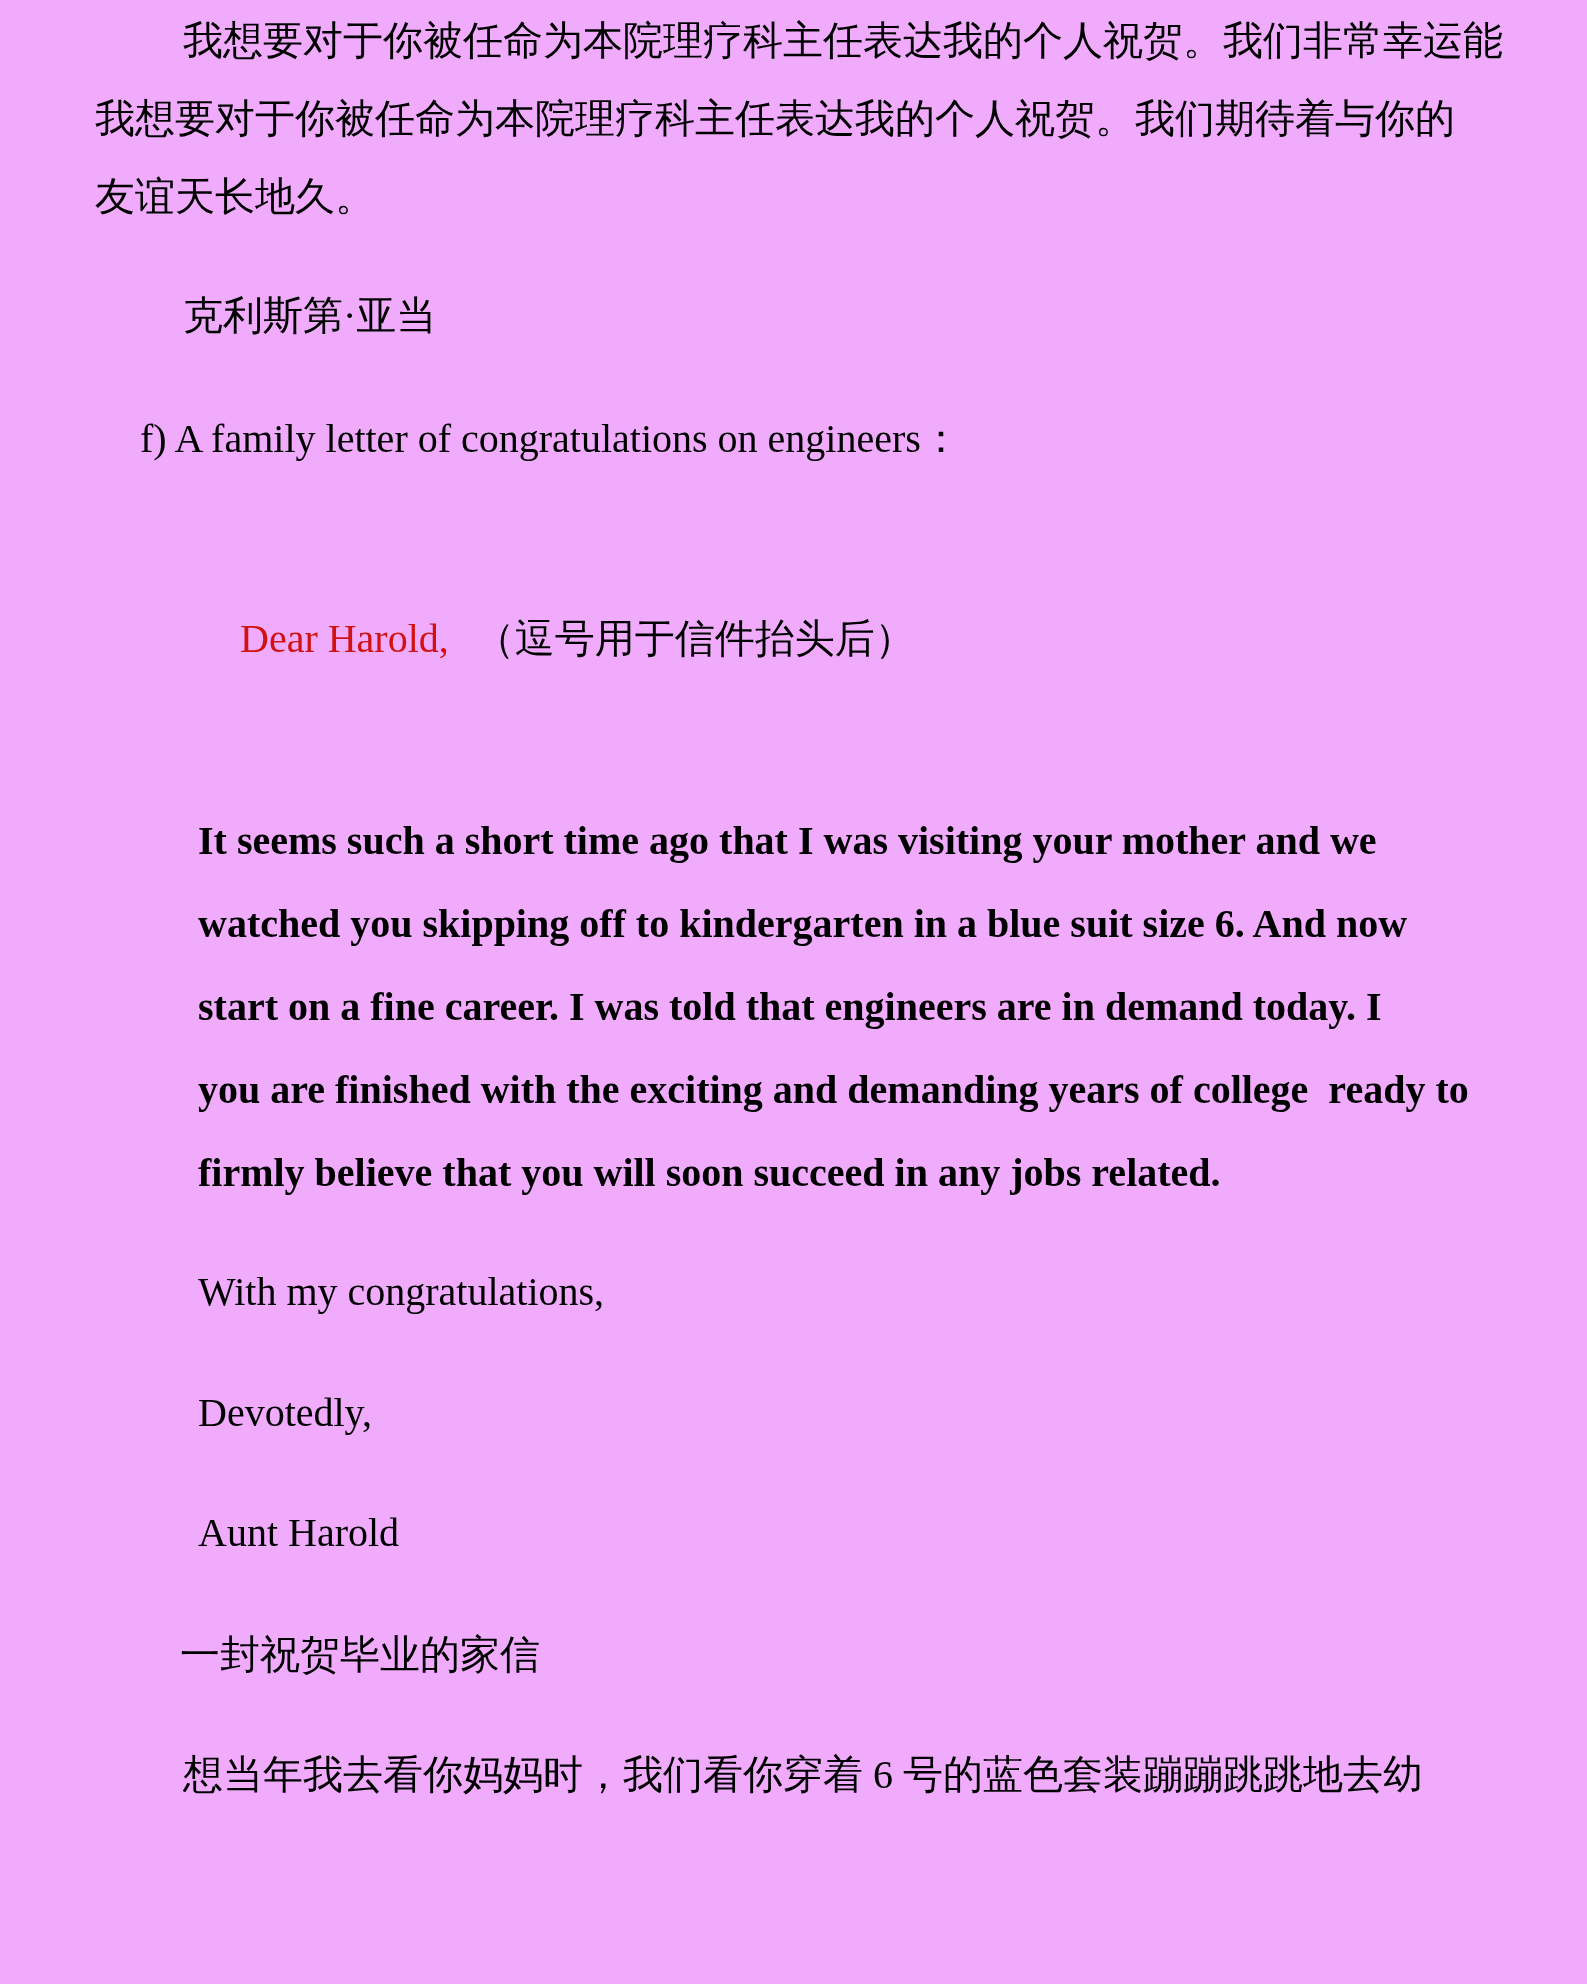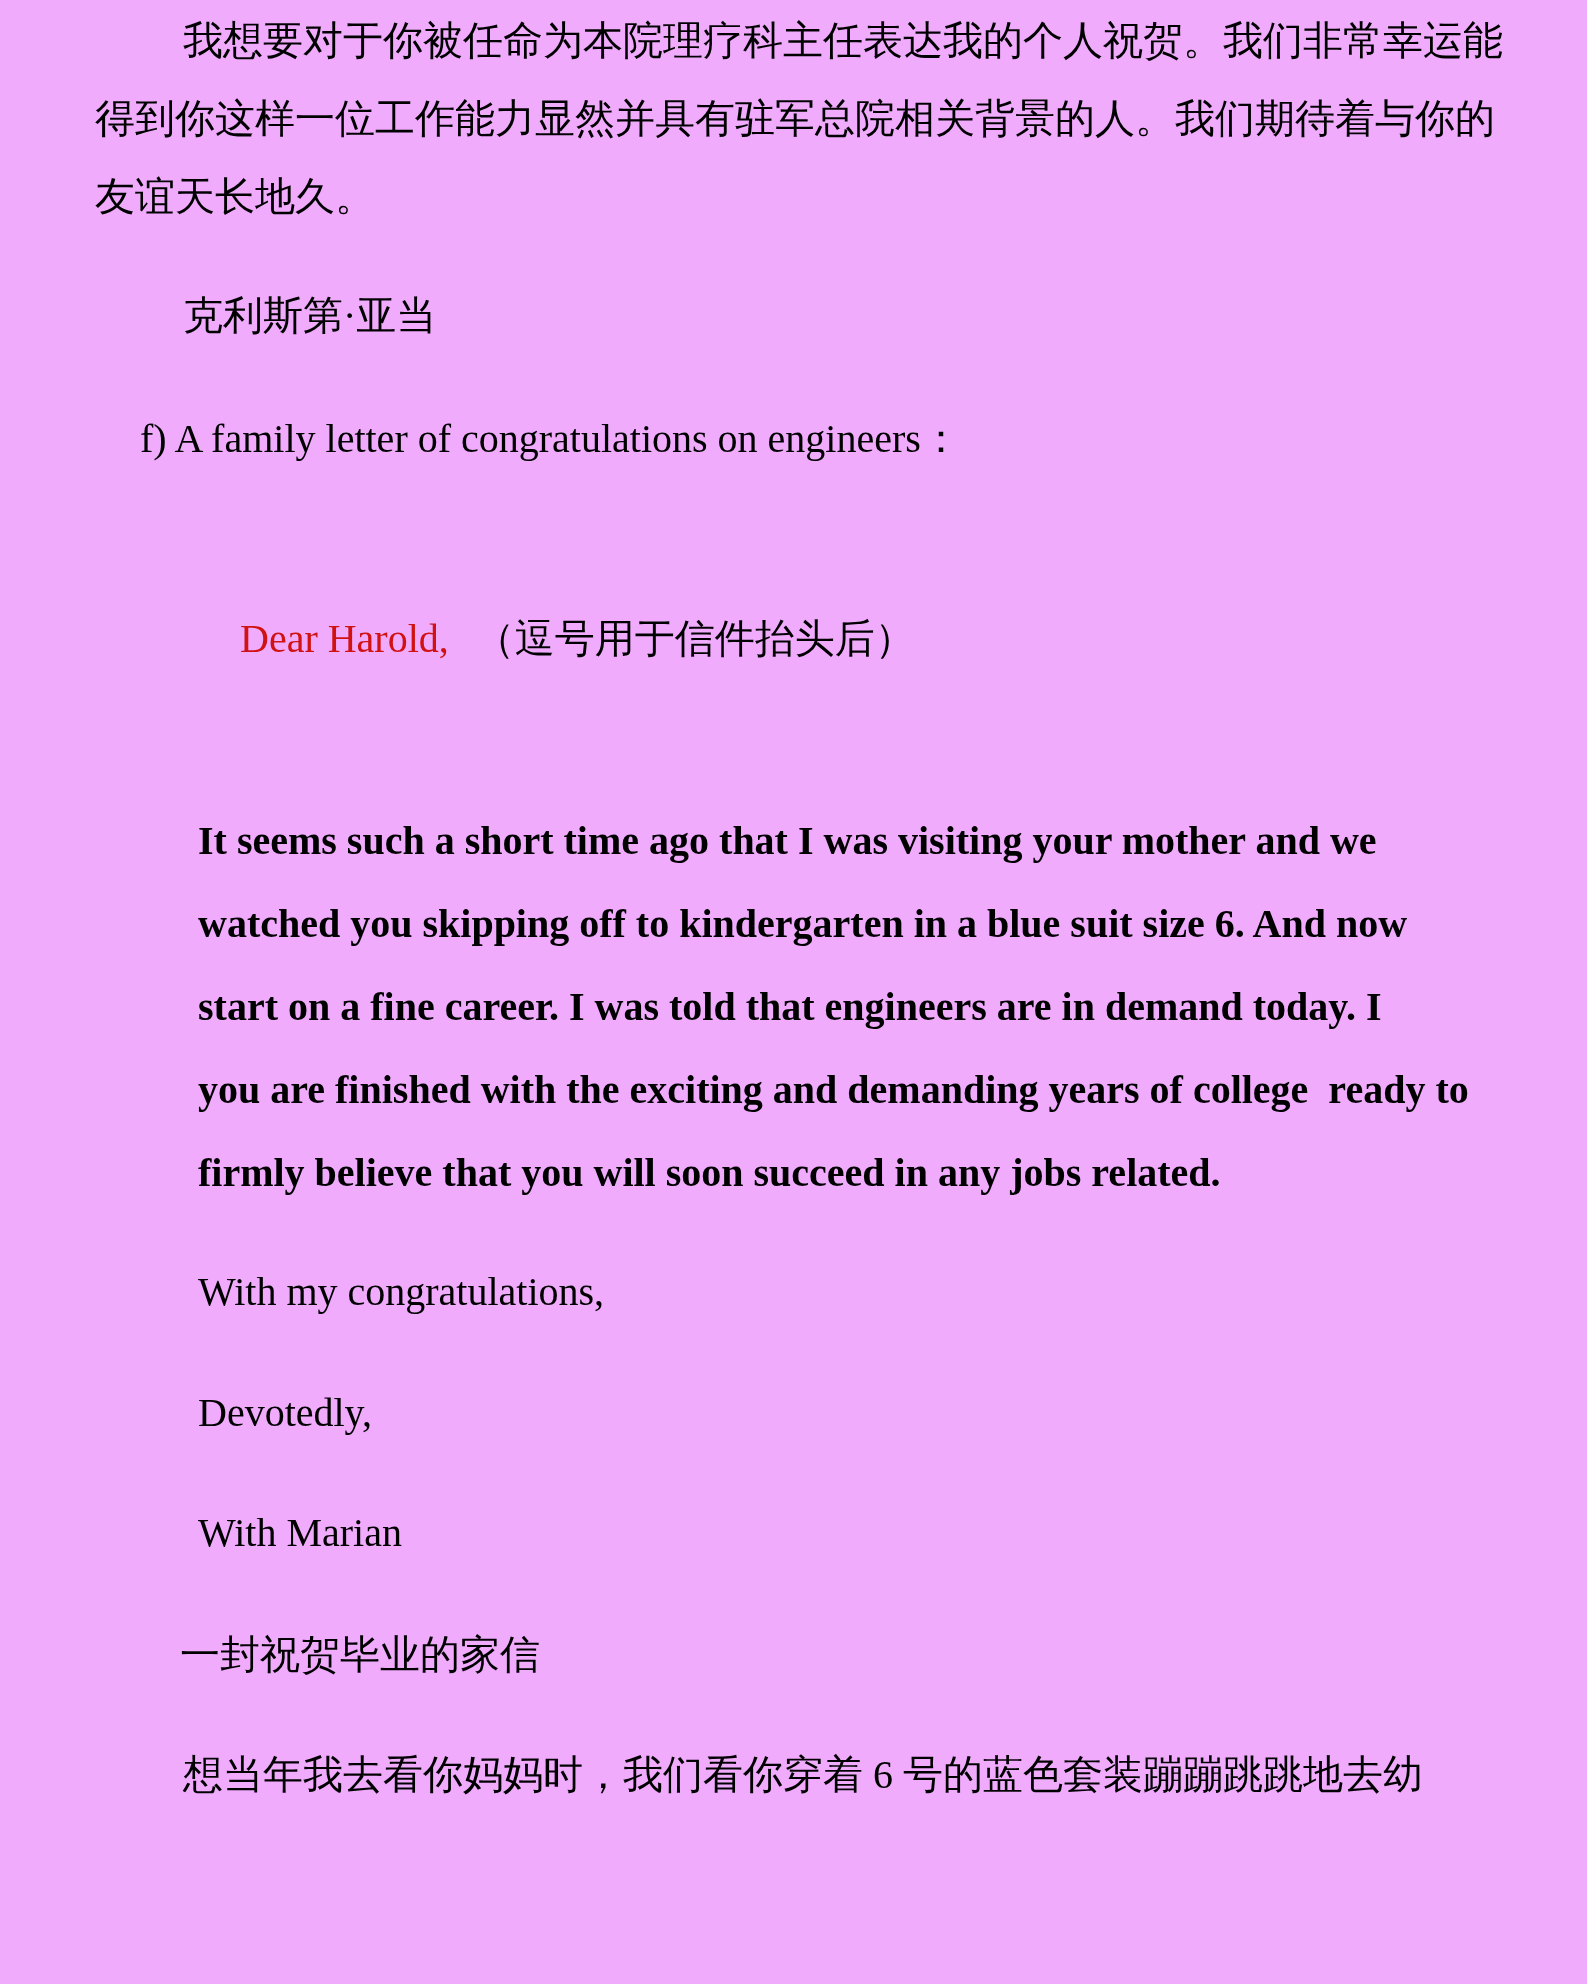--- a/index.html
+++ b/index.html
@@ -43,21 +43,21 @@
   .red-text { color: #d01212; }
   .salutation-note { margin-left: 26px; }
 </style>
 </head>
 <body>
 
 <div class="page" style="background: #f0abfc;">
 
   <div class="blk-cn-para1">
     <div class="line ind-88">我想要对于你被任命为本院理疗科主任表达我的个人祝贺。我们非常幸运能</div>
-    <div class="line">得到你这样一位工作能力显然并具有驻军总院相关背景的人。我们期待着与你的</div>
+    <div class="line">我想要对于你被任命为本院理疗科主任表达我的个人祝贺。我们期待着与你的</div>
     <div class="line">友谊天长地久。</div>
   </div>
 
 
   <div class="blk-cn-signature">
     <div class="line ind-88">克利斯第·亚当</div>
   </div>
 
   <div class="blk-heading">
     <div class="line ind-45">f) A family letter of congratulations on engineers：</div>
@@ -79,21 +79,21 @@
 
   <div class="blk-en-closing">
     <div class="line ind-103">With my congratulations,</div>
   </div>
 
   <div class="blk-en-valedict">
     <div class="line ind-103">Devotedly,</div>
   </div>
 
   <div class="blk-en-signature">
-    <div class="line ind-103">With Marian</div>
+    <div class="line ind-103">Aunt Harold</div>
   </div>
 
   <div class="blk-cn-title">
     <div class="line ind-85">一封祝贺毕业的家信</div>
   </div>
 
 
   <div class="blk-cn-para2">
     <div class="line ind-88">想当年我去看你妈妈时，我们看你穿着 6 号的蓝色套装蹦蹦跳跳地去幼</div>
 

